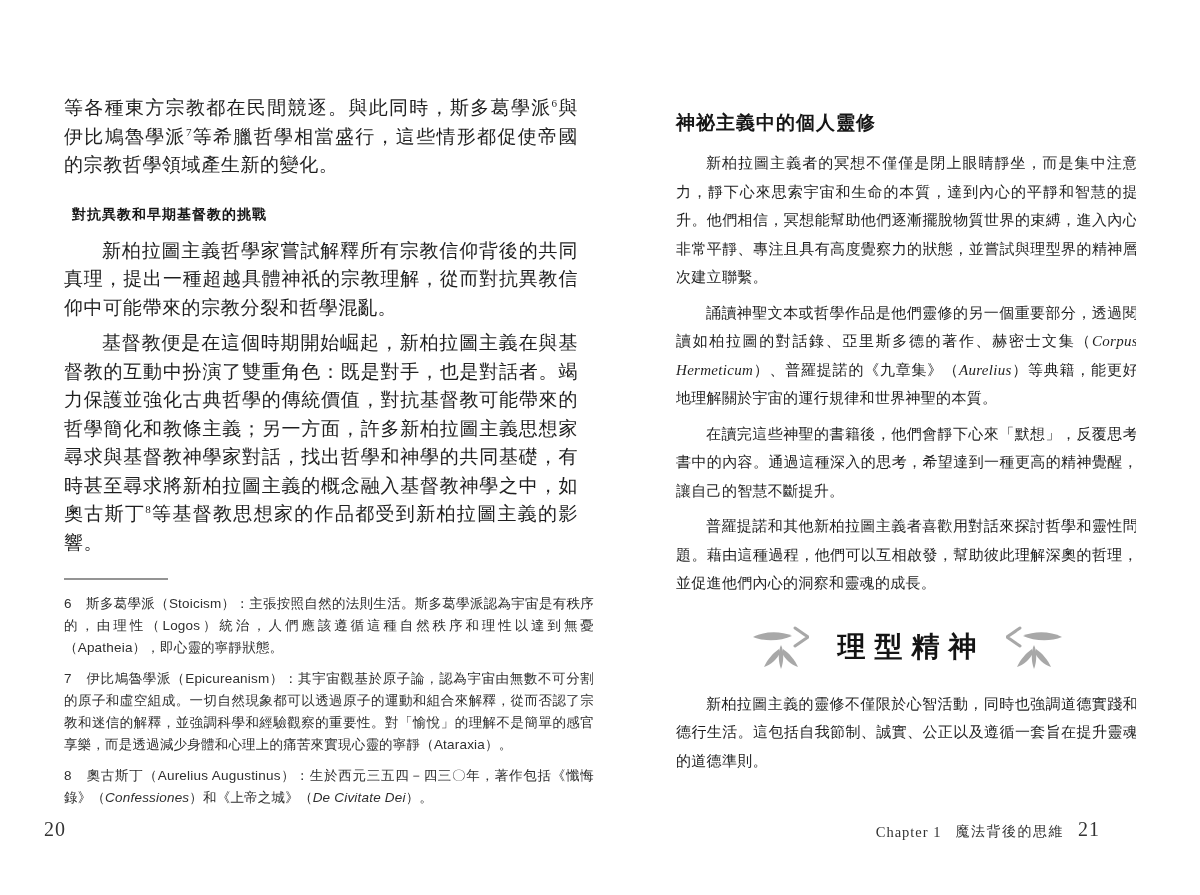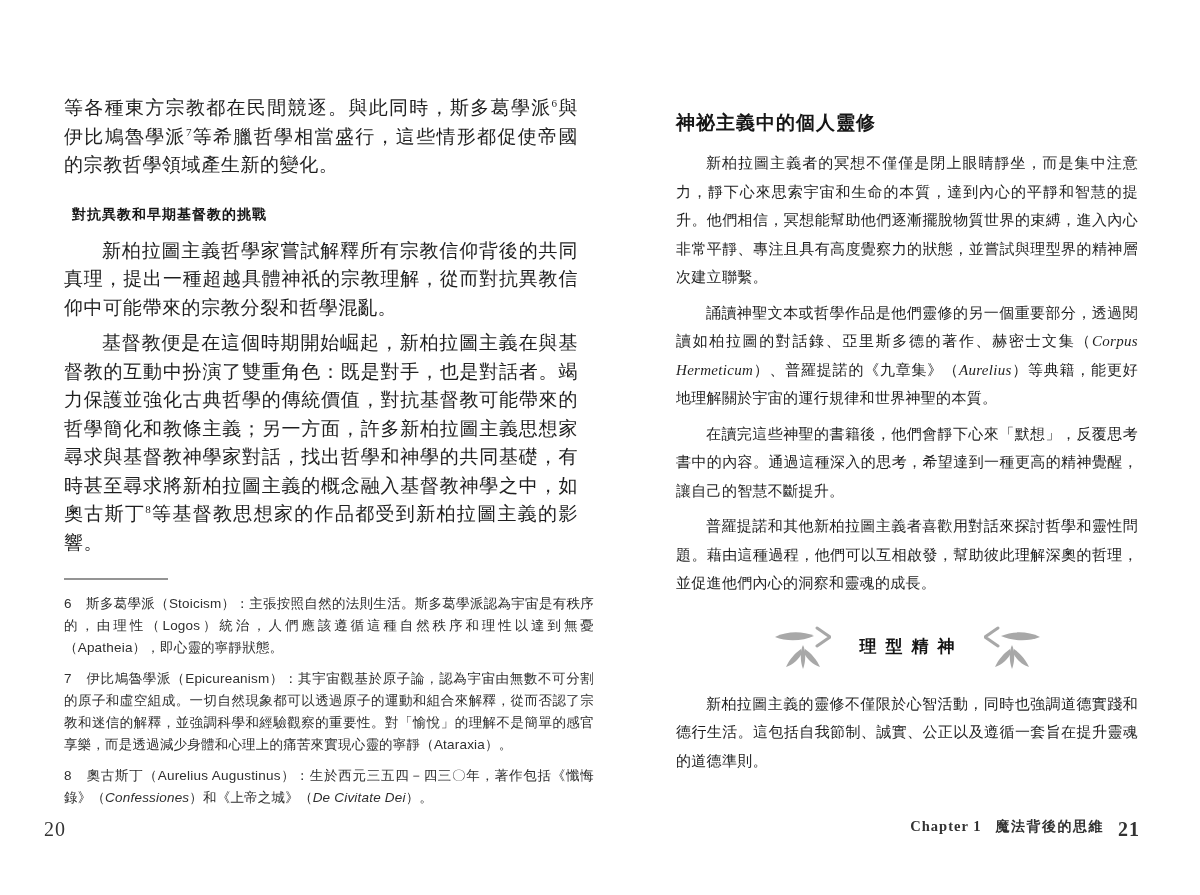--- a/index.html
+++ b/index.html
@@ -1,40 +1,40 @@
 <!DOCTYPE html>
 <html><head>
 <meta charset="utf-8">
 <style>
   html,body{margin:0;padding:0;background:#ffffff;}
   .spread{position:relative;width:1136px;height:895px;background:#ffffff;overflow:hidden;
-          font-family:"Liberation Serif","DejaVu Serif",serif;color:#1f1f1f;padding-left:40px;}
+          font-family:"Liberation Serif","DejaVu Serif",serif;color:#1f1f1f;}
   .page-left{position:absolute;left:64px;top:94px;width:514px;}
   .page-right{position:absolute;left:676px;top:94px;width:462px;}
 
   .body{margin:0;font-size:19px;line-height:28.5px;text-align:justify;letter-spacing:0.6px;}
   .body-r{margin:0;font-size:15px;line-height:28.5px;text-align:justify;letter-spacing:0.3px;}
   .indent{text-indent:2em;}
   .pgap{margin-top:7px;}
   sup{font-size:0.58em;vertical-align:super;line-height:0;}
 
   .subhead{margin:26px 0 13px 8px;font-size:14px;font-weight:bold;letter-spacing:1px;color:#161616;}
   .subhead-r{margin:16px 0 13px 0;font-size:19px;font-weight:bold;letter-spacing:1px;color:#161616;}
 
   .fn-divider{margin-top:21px;width:104px;height:0;border-top:2px solid #949494;}
   .footnotes{margin-top:13px;margin-right:-16px;font-family:"Liberation Sans","DejaVu Sans",sans-serif;color:#2e2e2e;}
   .fn{margin:0 0 9px 0;font-size:13.5px;line-height:22px;text-align:justify;letter-spacing:0.2px;}
   .fn-num{display:inline-block;min-width:22px;}
 
   .ideal-title{display:flex;align-items:center;justify-content:center;gap:20px;margin:26px 0 20px 0;}
-  .ideal-title h2{margin:0;font-size:17px;font-weight:bold;letter-spacing:9px;color:#141414;text-indent:9px;}
+  .ideal-title h2{margin:0;font-size:28px;font-weight:bold;letter-spacing:9px;color:#141414;text-indent:9px;}
   .orn{display:block;}
 
   .footer-left{position:absolute;left:44px;top:818px;display:flex;align-items:baseline;gap:16px;color:#333;}
-  .footer-right{position:absolute;right:36px;top:818px;display:flex;align-items:flex-start;gap:14px;color:#333;font-weight:bold;}
+  .footer-right{position:absolute;right:36px;top:818px;display:flex;align-items:flex-end;gap:14px;color:#333;}
   .pageno{font-size:20px;letter-spacing:1px;font-family:"Liberation Serif",serif;}
   .runner{font-size:14px;letter-spacing:1.5px;}
   .chapter-label{font-size:14.5px;letter-spacing:1px;font-family:"Liberation Serif",serif;}
 </style>
 </head>
 <body>
 
 <div class="spread">
 
   <div class="page-left">

